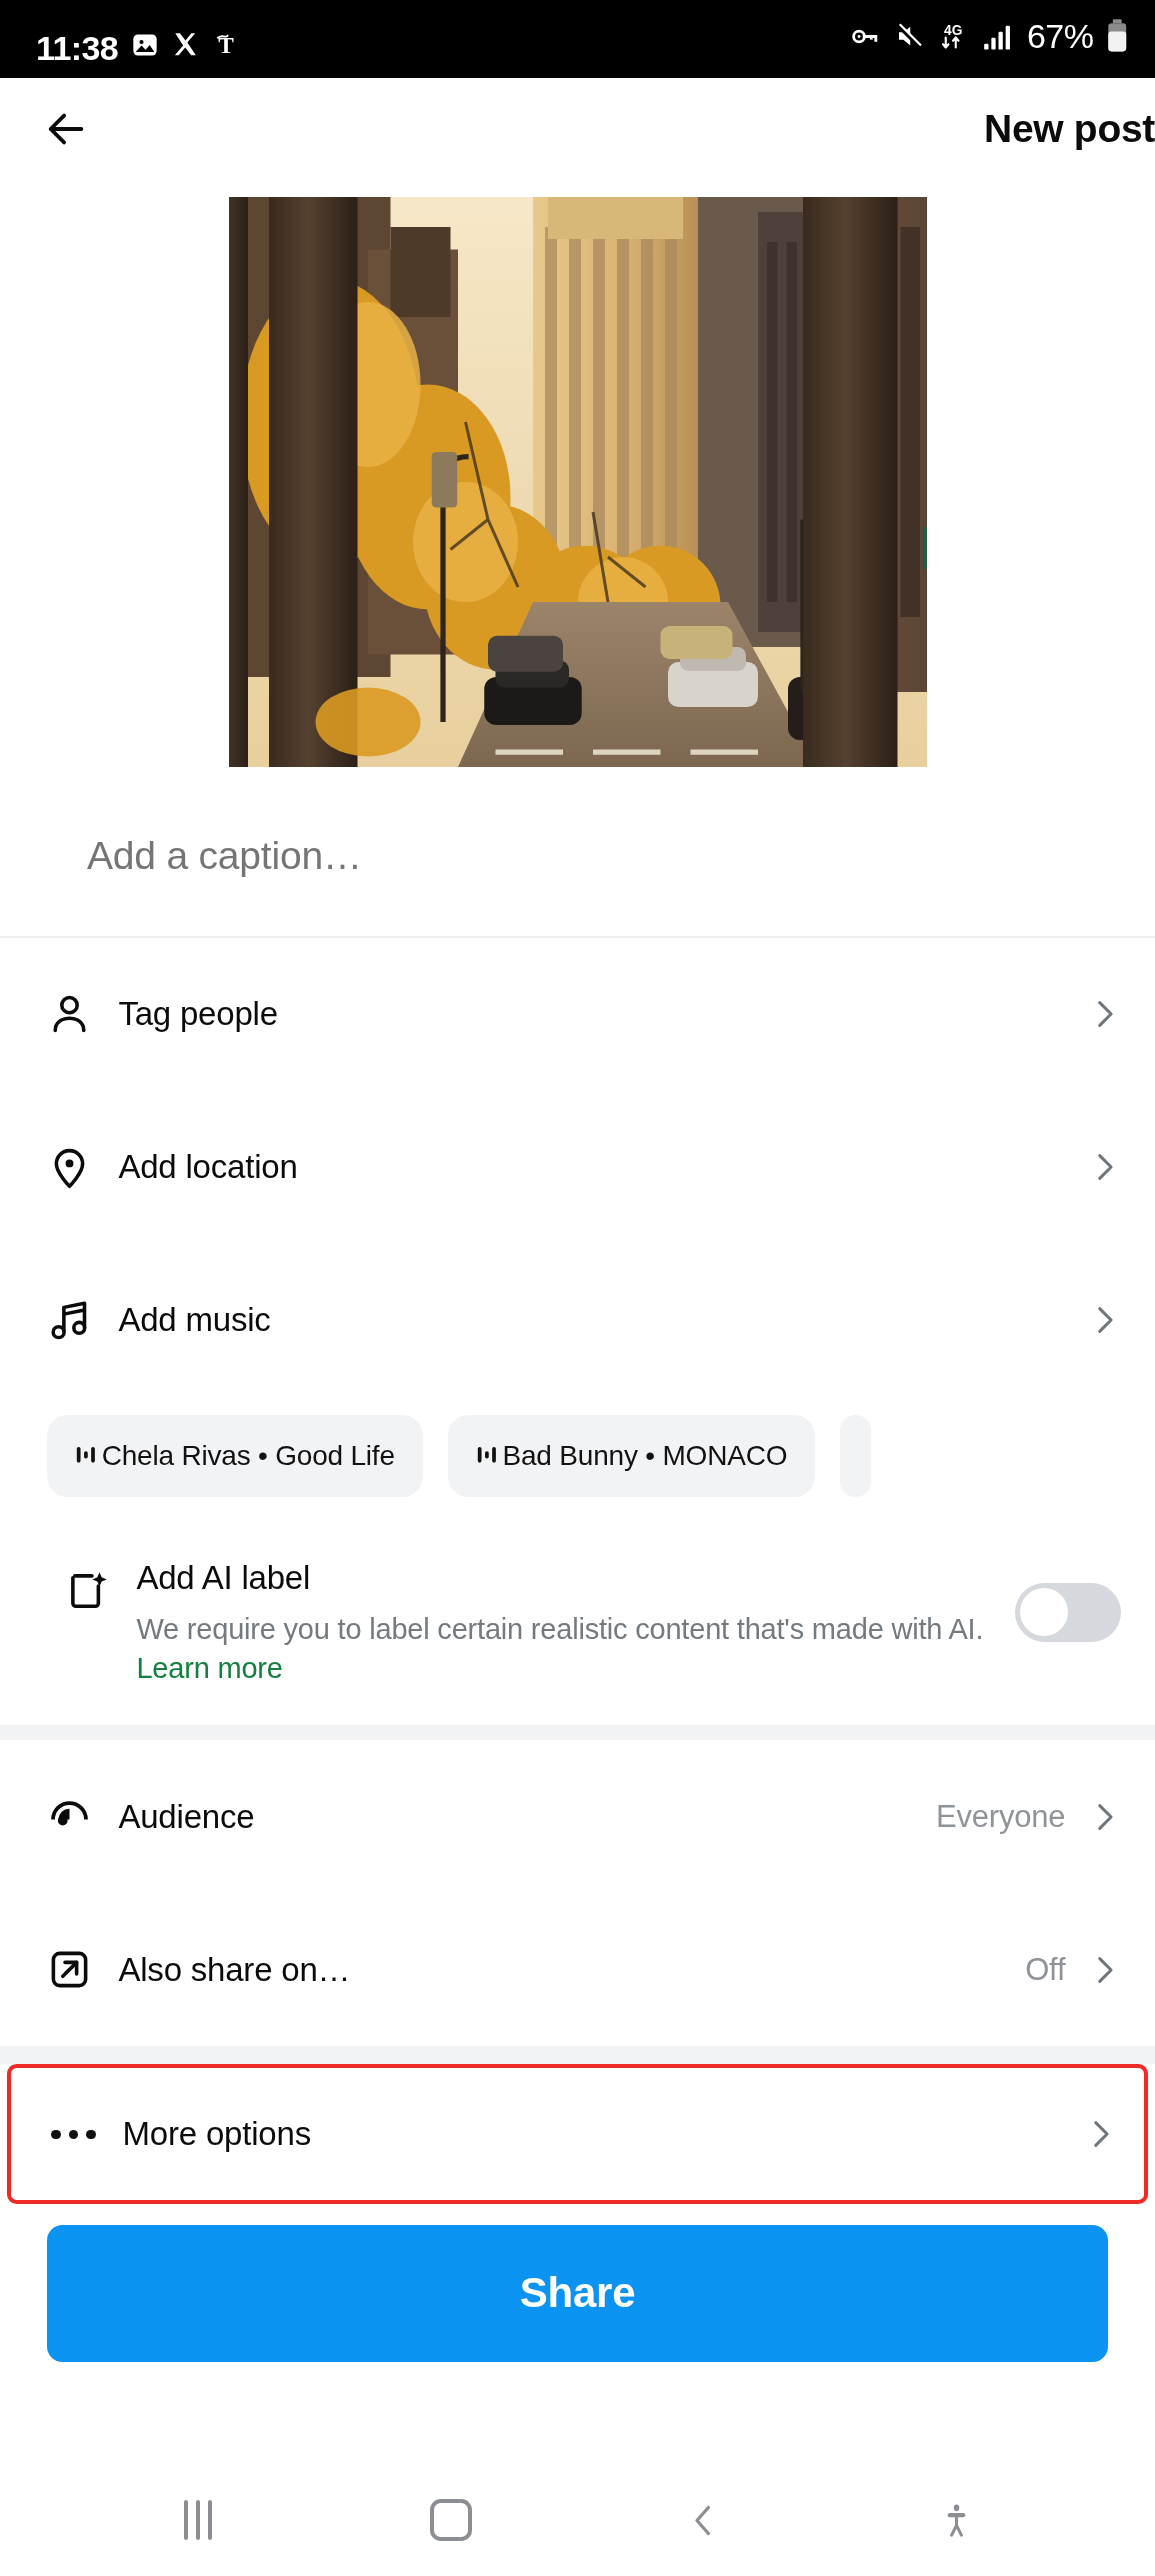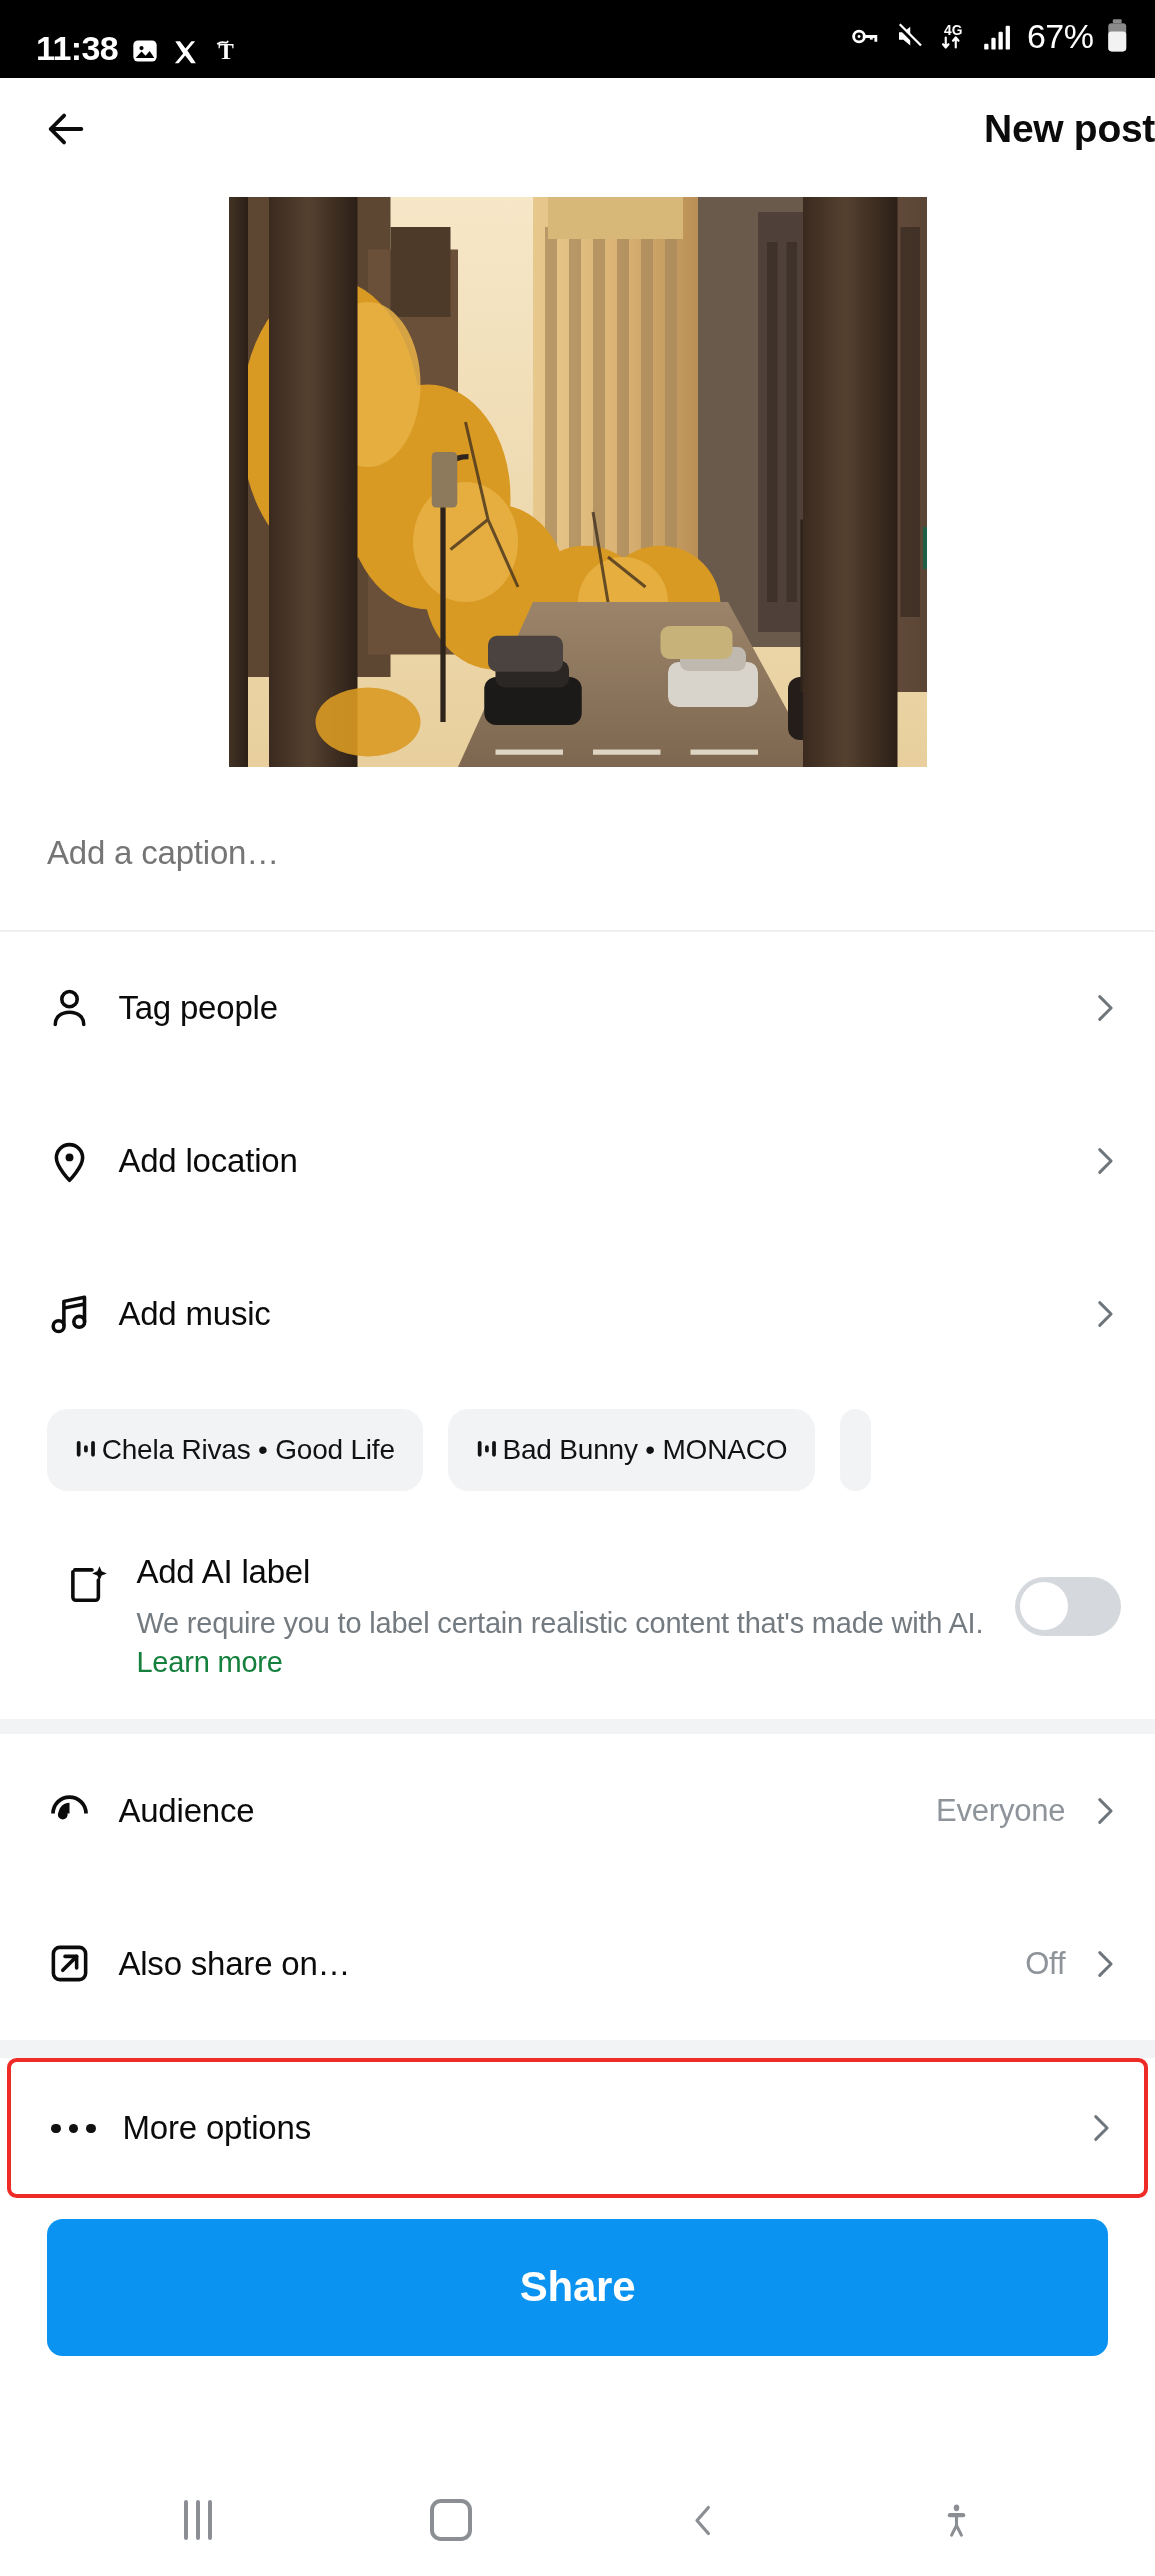--- a/index.html
+++ b/index.html
@@ -10,21 +10,21 @@
     overflow:hidden;
   }
   .screen { width:1155px; height:2576px; position:relative; background:#fff; display:flex; flex-direction:column; }
 
   
   .statusbar {
     height:78px; background:#000; color:#fff;
     display:flex; align-items:center; justify-content:space-between;
     padding:0 28px 6px 36px; flex:none;
   }
-  .sb-left { display:flex; align-items:flex-end; gap:13.2px;margin-top:24px; }
+  .sb-left { display:flex; align-items:flex-start; gap:13.2px;margin-top:24px; }
   .sb-time { font-size:34px; font-weight:600; letter-spacing:-0.6px; line-height:1; }
   .sb-right { display:flex; align-items:center; gap:13.2px; }
   .sb-pct { font-size:34px; font-weight:500; letter-spacing:-0.6px; line-height:1; }
   .sb-icon { display:flex; align-items:center; justify-content:center; }
 
   
   .header { height:102px; display:flex; align-items:center; padding-left:40px; gap:51px; flex:none;justify-content:space-between; }
   .back-btn { width:52px; height:52px; display:flex; align-items:center; justify-content:center; }
   .page-title { font-size:39px; font-weight:700; color:#0b0b0b; letter-spacing:-0.3px; }
 
@@ -32,22 +32,22 @@
   .preview-wrap { display:flex; justify-content:center; padding:17px 0 0; flex:none; }
   .preview {
     width:698px; height:570px; overflow:hidden; position:relative;
     background:#2b1d12;
   }
   .preview svg { display:block; width:100%; height:100%; }
 
   
   .caption-zone { padding:67px 47px 58px; flex:none; }
   .caption-input {
-    font-size:33px; color:#0369a1; border:none; outline:none; background:transparent;
-    width:100%; font-family:"Liberation Sans", sans-serif; letter-spacing:-0.2px;
+    font-size:39px; color:#0369a1; border:none; outline:none; background:transparent;
+    width:100%; font-family:"Liberation Sans", sans-serif; letter-spacing:-0.2px;margin-left:40px;
   }
   .divider { height:1.8px; background:#EDEFF1; width:100%; flex:none; }
   .band { height:15.6px; background:#F1F3F5; width:100%; flex:none; }
   .band-tall { height:18px; background:#F1F3F5; width:100%; flex:none; }
 
   
   .row {
     display:flex; align-items:center; height:153px;
     padding:0 34px 0 47px; background:#fff; flex:none;
   }

